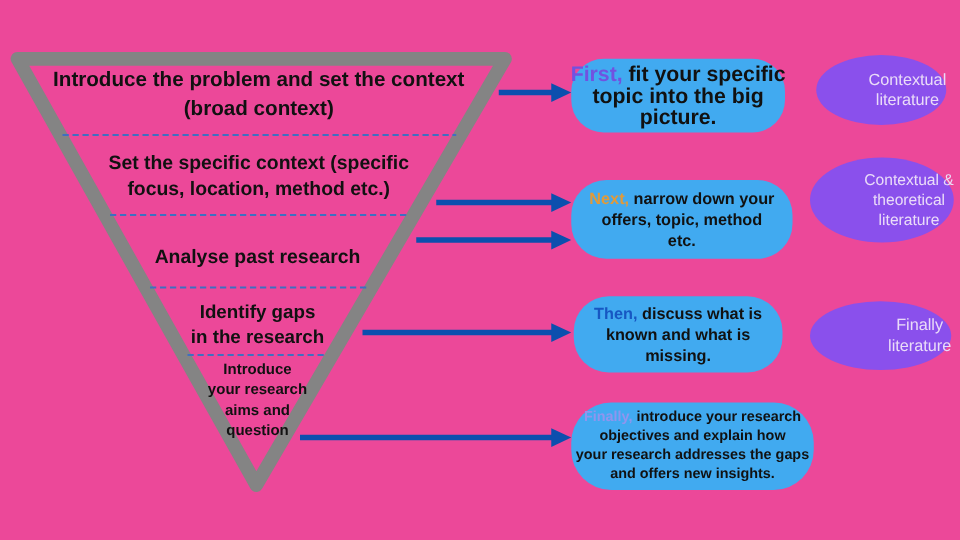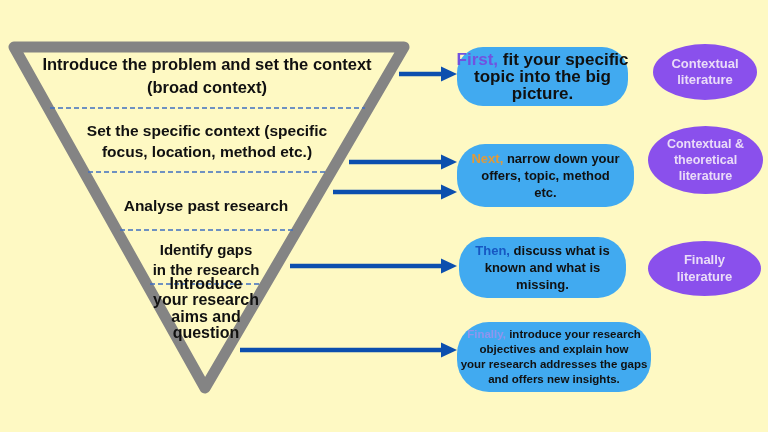--- a/index.html
+++ b/index.html
@@ -10,53 +10,53 @@
     --ellipse-purple:#8a50ec;
     --ellipse-text:#eadcf8;
     --lead-first:#7152e0;
     --lead-next:#e09a3a;
     --lead-then:#1757c2;
     --lead-finally:#9095ee;
     --text-black:#111111;
   }
   html,body{margin:0;padding:0;background:#ffffff;}
   .stage{
-    position:relative;width:768px;height:432px;background:#fef9c3;
+    position:relative;width:768px;height:432px;background:#ec4899;
     font-family:"Liberation Sans",sans-serif;overflow:hidden;
   }
   .stage svg{position:absolute;left:0;top:0;}
   .funnel-text{
     position:absolute;text-align:center;color:var(--text-black);
     font-weight:700;
   }
   .funnel-text .ln{display:block;white-space:nowrap;}
   .lvl1{left:25px;top:53px;width:364px;font-size:16.5px;line-height:23px;}
   .lvl2{left:62px;top:120px;width:290px;font-size:15.5px;line-height:21px;}
   .lvl3{left:100px;top:196px;width:212px;font-size:15.5px;line-height:20px;}
   .lvl4{left:116px;top:240px;width:180px;font-size:15px;line-height:19.5px;}
-  .lvl5{left:150px;top:276px;width:112px;font-size:16px;line-height:16.3px;}
+  .lvl5{left:150px;top:287px;width:112px;font-size:12px;line-height:16.3px;}
   .bubble{
     position:absolute;background:var(--bubble-blue);
     display:flex;align-items:center;justify-content:center;
     text-align:center;color:var(--text-black);font-weight:700;
   }
   .bubble .ln{display:block;white-space:nowrap;}
   .bubble1{left:457px;top:47px;width:171px;height:59px;border-radius:26px;font-size:17px;line-height:17px;}
   .bubble2{left:457px;top:144px;width:177px;height:63px;border-radius:28px;font-size:13px;line-height:17px;}
   .bubble3{left:459px;top:237px;width:167px;height:61px;border-radius:28px;font-size:13px;line-height:17px;}
   .bubble4{left:457px;top:322px;width:194px;height:70px;border-radius:32px;font-size:11.5px;line-height:15px;}
   .lead{font-weight:700;}
   .lead-first{color:var(--lead-first);}
   .lead-next{color:var(--lead-next);}
   .lead-then{color:var(--lead-then);margin-top:10px;}
   .lead-finally{color:var(--lead-finally);margin-top:48px;}
   .ellipse{
     position:absolute;background:var(--ellipse-purple);border-radius:50%;
-    display:flex;align-items:center;justify-content:center;text-align:center;
-    color:var(--ellipse-text);font-weight:700;font-size:13px;line-height:16.5px;
+    display:flex;align-items:center;justify-content:flex-end;text-align:center;
+    color:var(--ellipse-text);font-weight:400;font-size:13px;line-height:16.5px;
   }
   .ellipse .ln{display:block;white-space:nowrap;}
   .ellipse1{left:653px;top:44px;width:104px;height:56px;}
   .ellipse2{left:648px;top:126px;width:115px;height:68px;font-size:12.5px;line-height:16px;}
   .ellipse3{left:648px;top:241px;width:113px;height:55px;}
 </style>
 </head>
 <body>
 
 <div class="stage">

